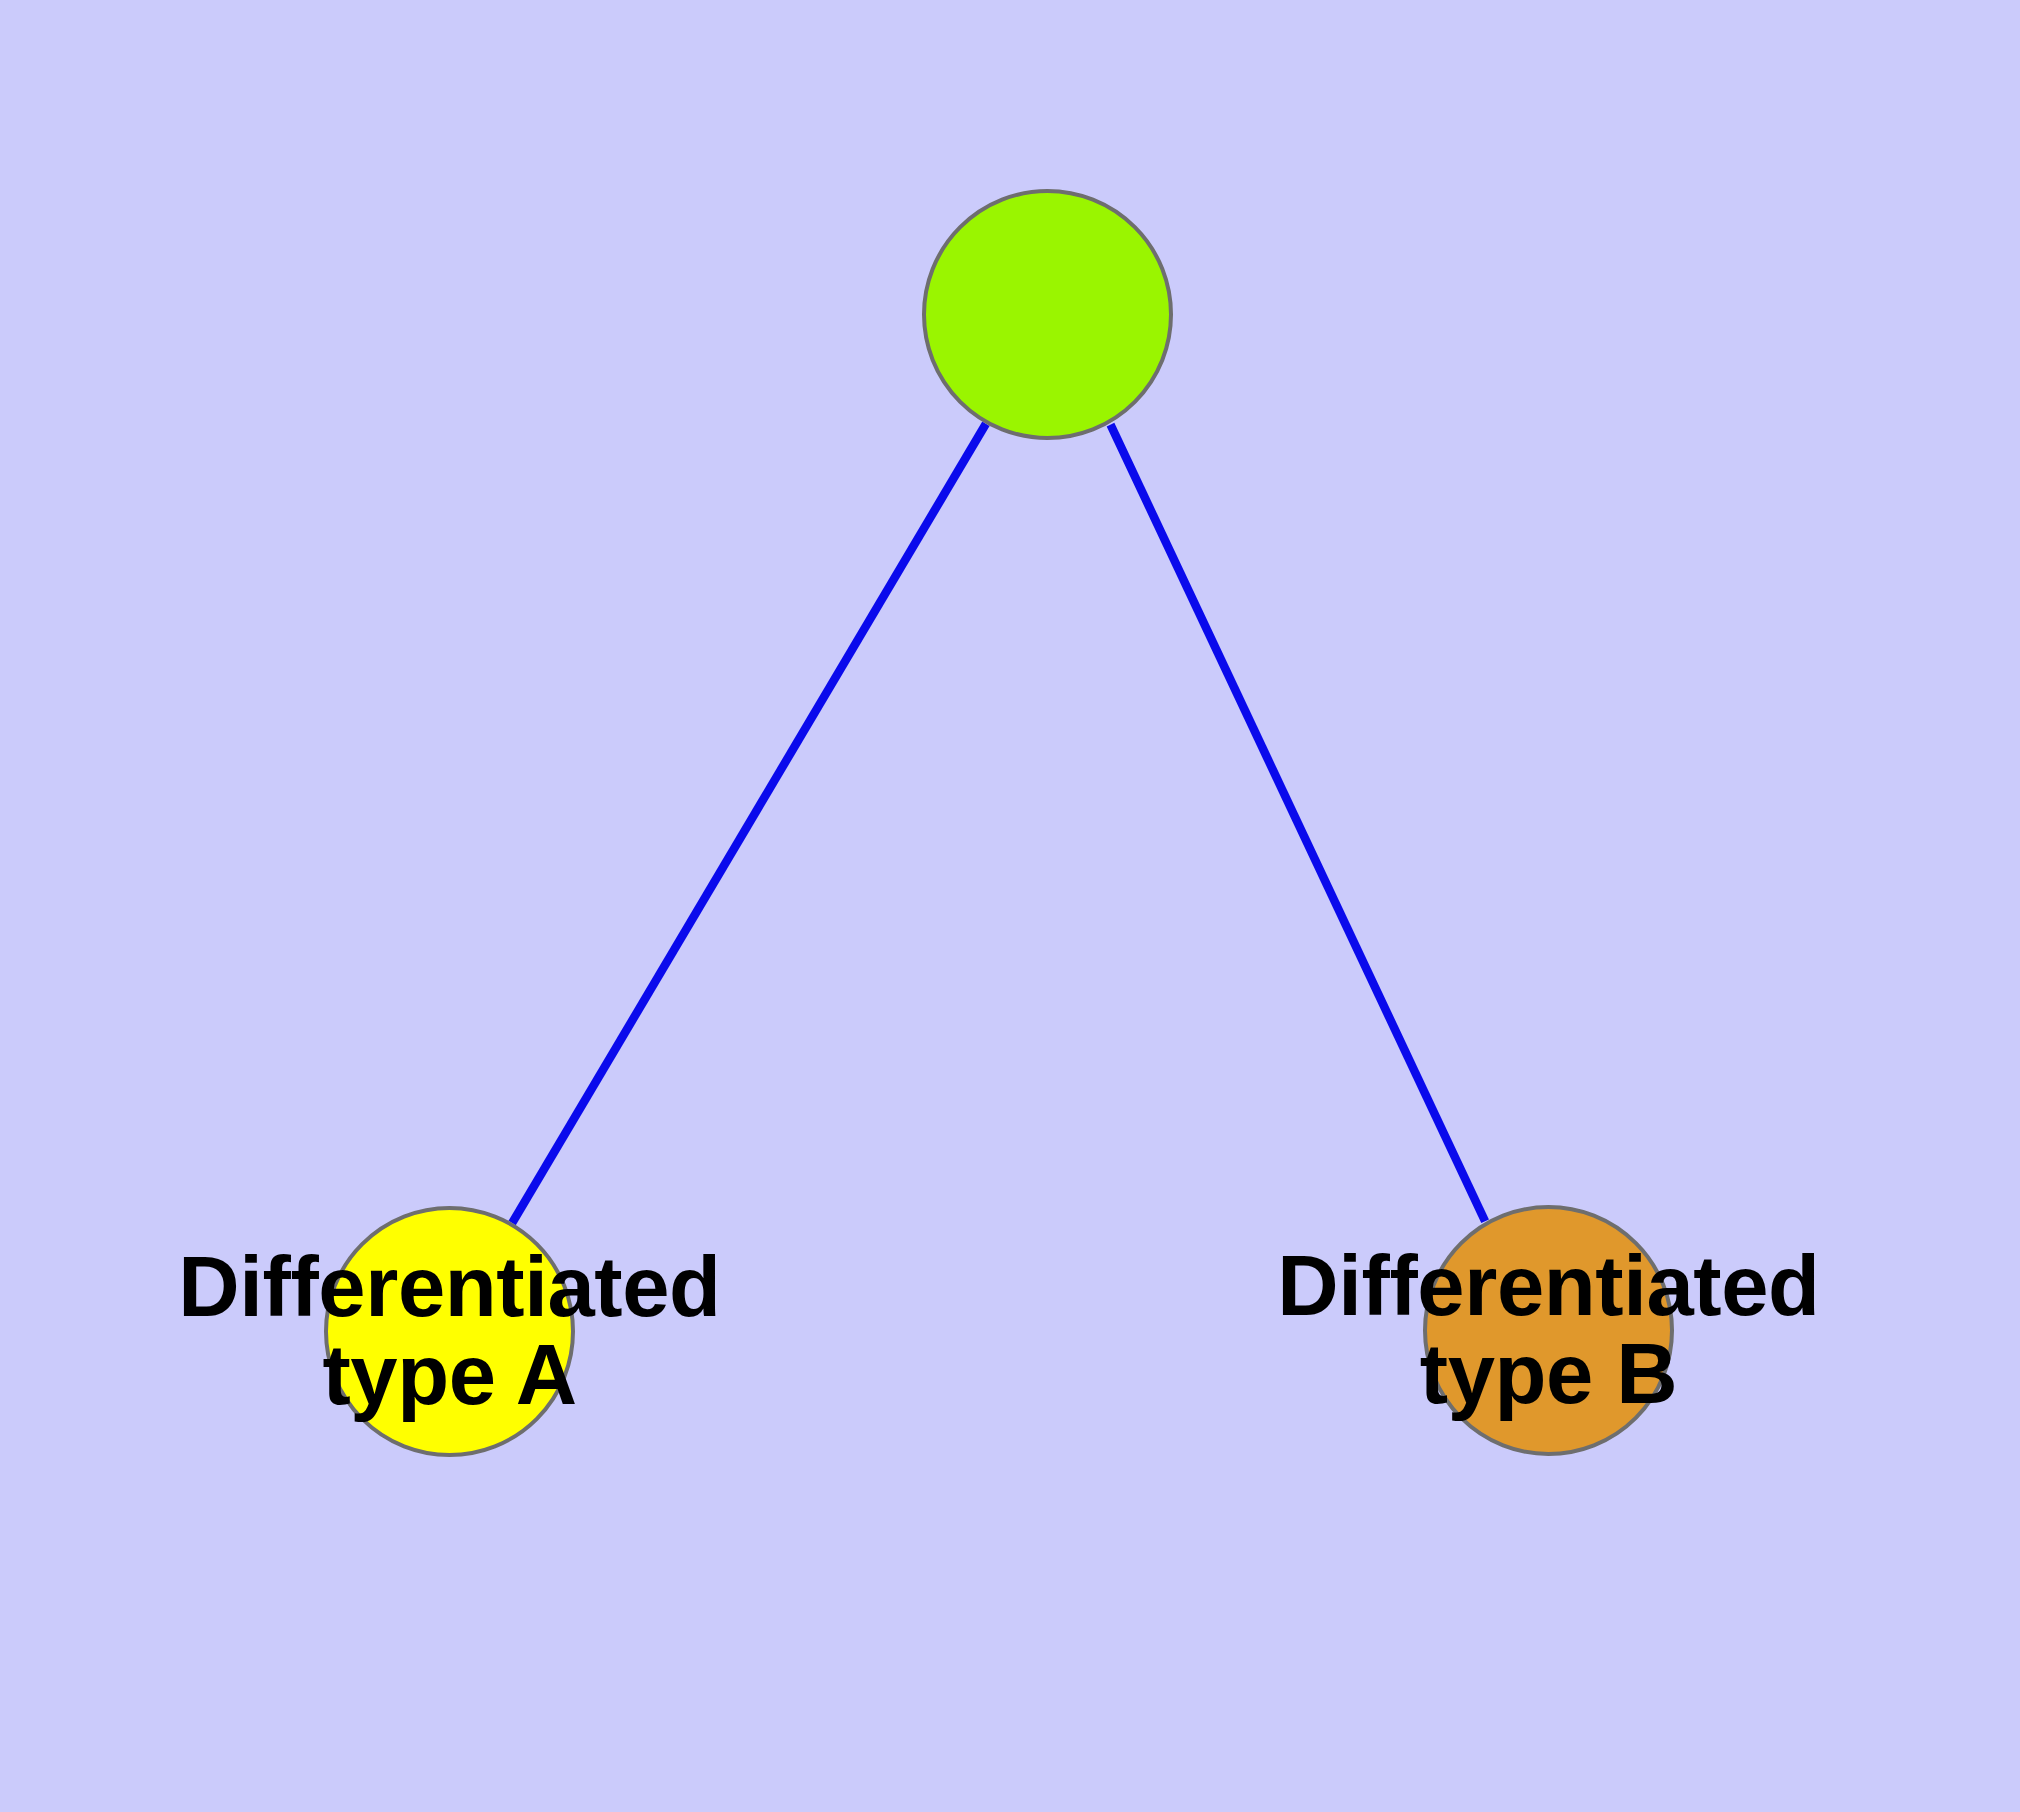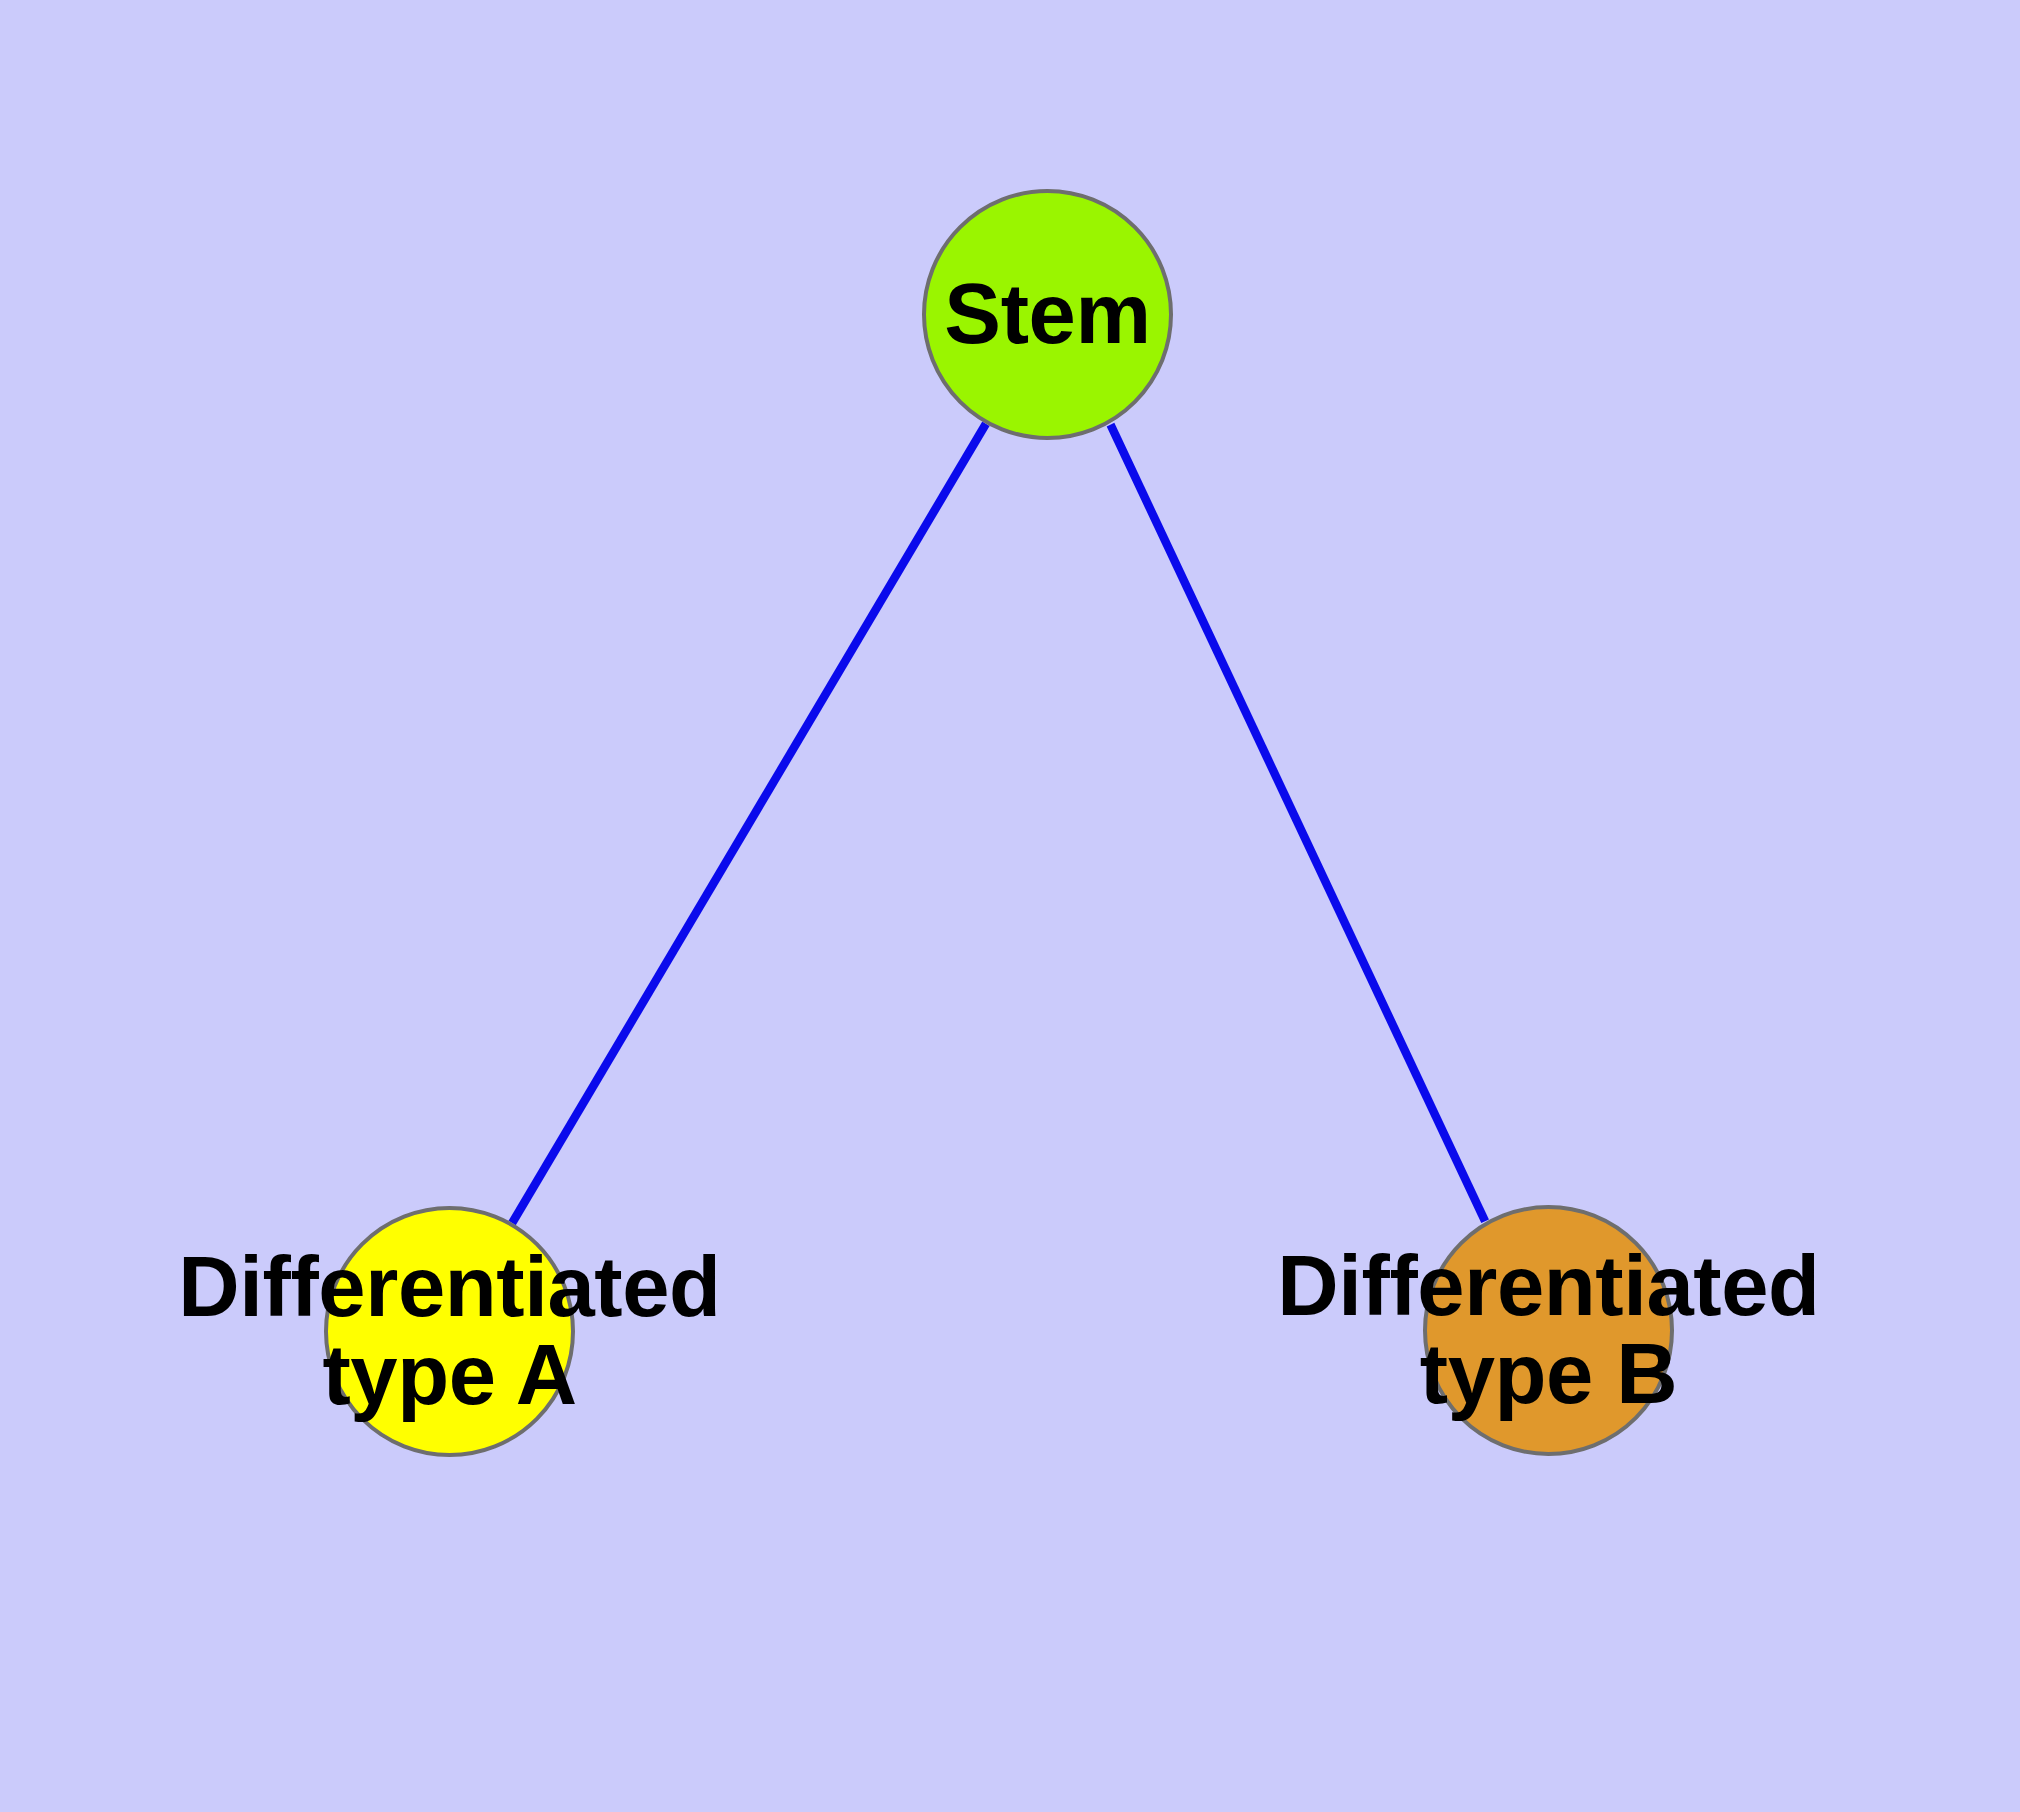--- a/index.html
+++ b/index.html
@@ -51,20 +51,19 @@
 
   <svg id="edge-layer" viewBox="0 0 2384 2138" xmlns="http://www.w3.org/2000/svg">
     <line stroke-linecap="butt" x1="1163" y1="500" x2="604" y2="1443" stroke="#0a0aec" stroke-width="10"></line>
     <line stroke-linecap="butt" x1="1310" y1="501" x2="1752" y2="1441" stroke="#0a0aec" stroke-width="10"></line>
   </svg>
 
   <div class="node" style="left: 922px; top: 189px; width: 251px; height: 251px; background: rgb(154, 245, 0); border-color: rgb(110, 110, 110);"></div>
   <div class="node" style="left: 324px; top: 1206px; width: 251px; height: 251px; background: rgb(255, 255, 0); border-color: rgb(110, 110, 110);"></div>
   <div class="node" style="left: 1423px; top: 1205px; width: 251px; height: 251px; background: rgb(224, 152, 44); border-color: rgb(110, 110, 110);"></div>
 
-  <div class="node-label" style="font-size: 85px; color: rgb(0, 0, 0); width: 475px; left: 810px; top: 270px;">Stem</div>
   <div class="node-label" style="font-size: 85px; color: rgb(0, 0, 0); width: 593px; left: 153px; top: 1243px;">Differentiated
 type A</div>
   <div class="node-label" style="font-size: 85px; color: rgb(0, 0, 0); width: 593px; left: 1252px; top: 1242px;">Differentiated
 type B</div>
 
 </div>
 
 
 </body></html>

